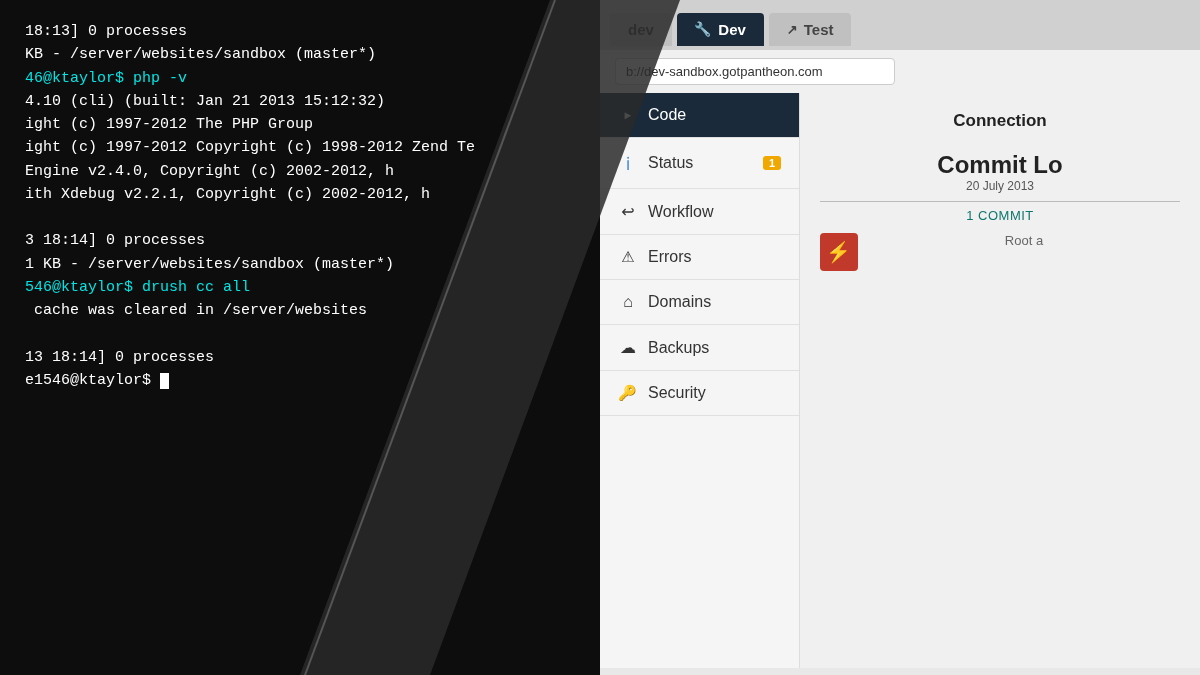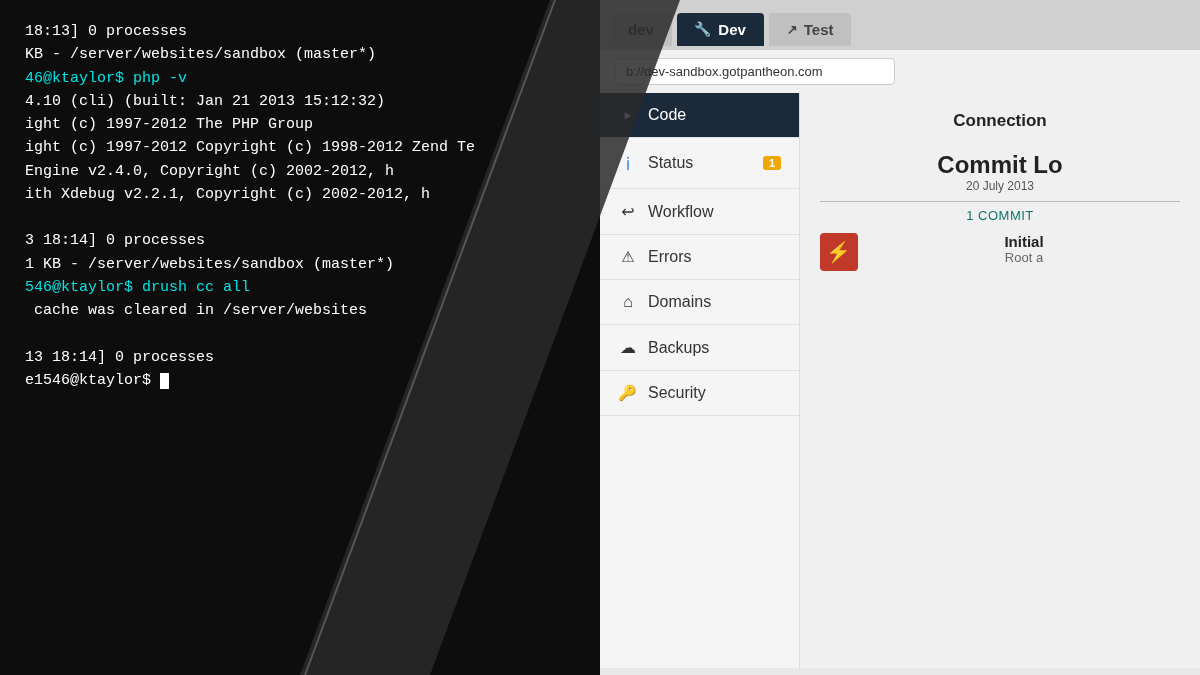--- a/index.html
+++ b/index.html
@@ -344,19 +344,18 @@
       <div class="commit-date">20 July 2013</div>
       <hr class="commit-divider">
       <div class="commit-count">1 COMMIT</div>
 
       <div class="commit-row">
         <div class="commit-avatar">
 
           <span style="font-size:20px; color:#f1c40f;">⚡</span>
         </div>
         <div class="commit-info">
-          <div class="commit-title">Initial</div>
           <div class="commit-sub">Root a</div>
         </div>
       </div>
     </div>
   </div>
 </div>
 
 </body></html>

